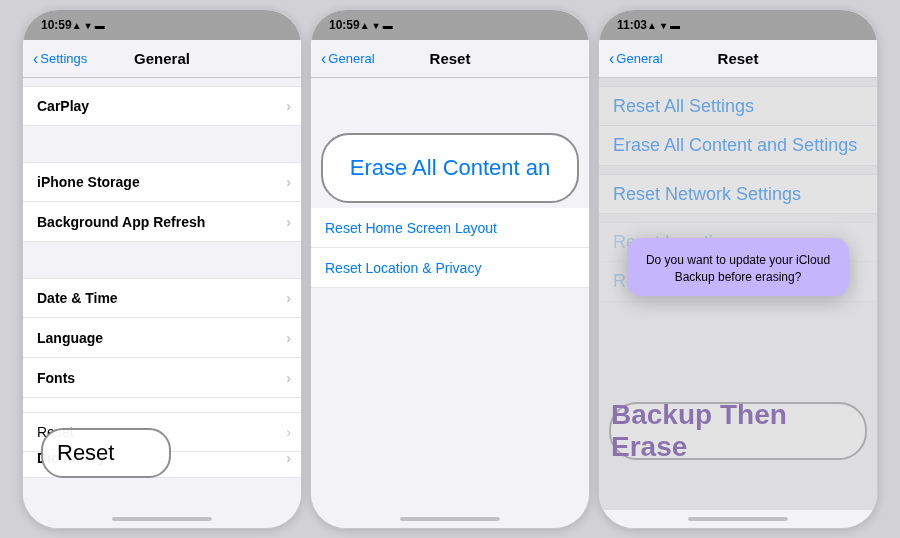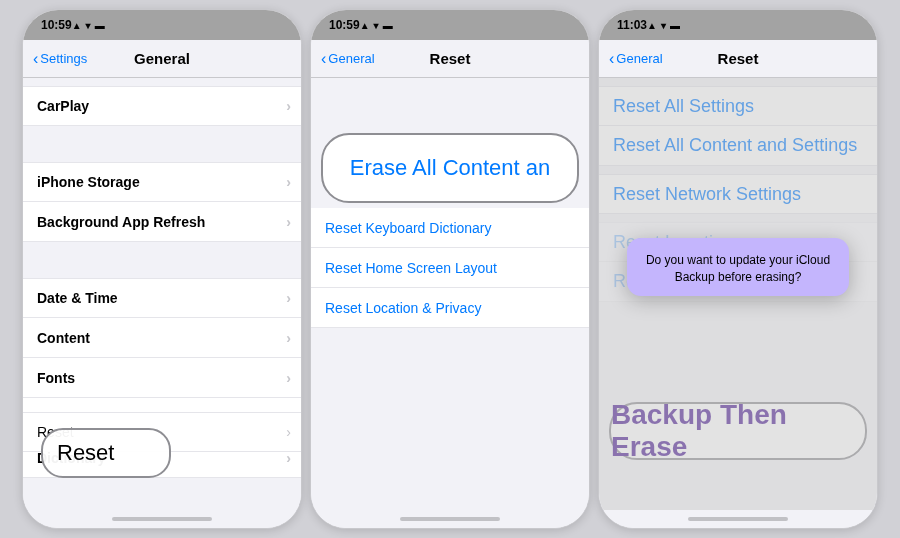--- a/index.html
+++ b/index.html
@@ -287,21 +287,21 @@
     </div>
 
     <div class="settings-group-separator"></div>
 
     <div class="settings-group">
       <div class="settings-row">
         <span>Date &amp; Time</span>
         <span class="chevron">›</span>
       </div>
       <div class="settings-row">
-        <span>Content</span>
+        <span>Language</span>
         <span class="chevron">›</span>
       </div>
       <div class="settings-row">
         <span>Fonts</span>
         <span class="chevron">›</span>
       </div>
       <div class="settings-row">
         <span>Language &amp; Region</span>
         <span class="chevron">›</span>
       </div>
@@ -351,23 +351,20 @@
 
   <div class="content">
 
     <div class="erase-callout">
       <span class="erase-callout-text">Erase All Content an</span>
     </div>
 
     <div style="margin-top:120px;">
       <div class="settings-group-separator" style="height:10px;"></div>
       <div class="reset-item">
-        <span>Reset Keyboard Dictionary</span>
-      </div>
-      <div class="reset-item">
         <span>Reset Home Screen Layout</span>
       </div>
       <div class="reset-item">
         <span>Reset Location &amp; Privacy</span>
       </div>
     </div>
   </div>
 
   <div class="home-indicator">
     <div class="home-bar"></div>
@@ -392,21 +389,21 @@
     </div>
     <span class="nav-title">Reset</span>
   </div>
 
   <div class="content">
     <div style="margin-top:8px;">
       <div class="reset-list-item">
         <span>Reset All Settings</span>
       </div>
       <div class="reset-list-item">
-        <span>Reset All Content and Settings</span>
+        <span>Erase All Content and Settings</span>
       </div>
     </div>
 
     <div style="margin-top:8px;">
       <div class="reset-list-item">
         <span>Reset Network Settings</span>
       </div>
     </div>
 
     <div style="margin-top:8px;">

